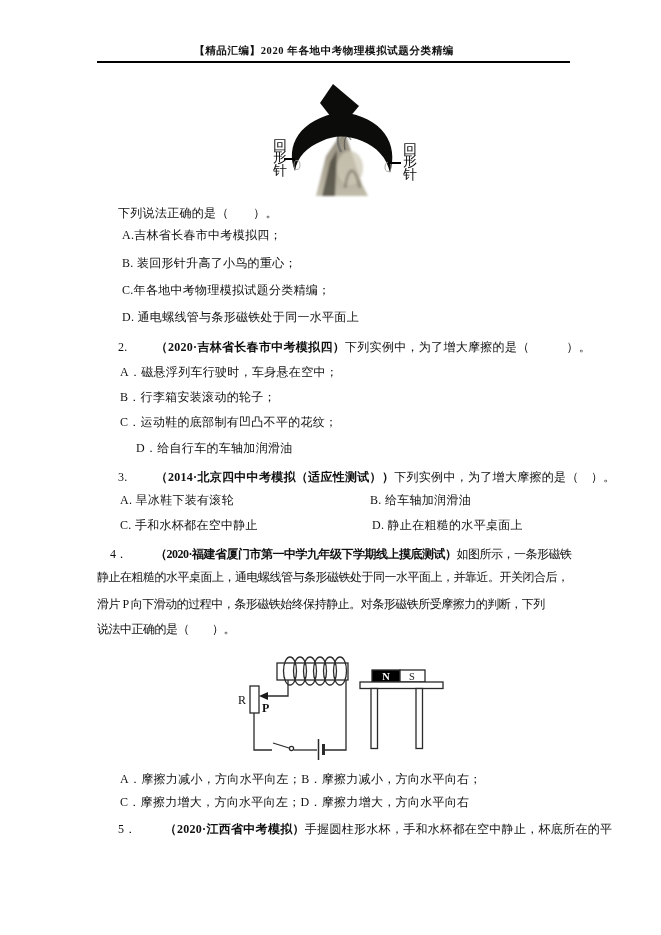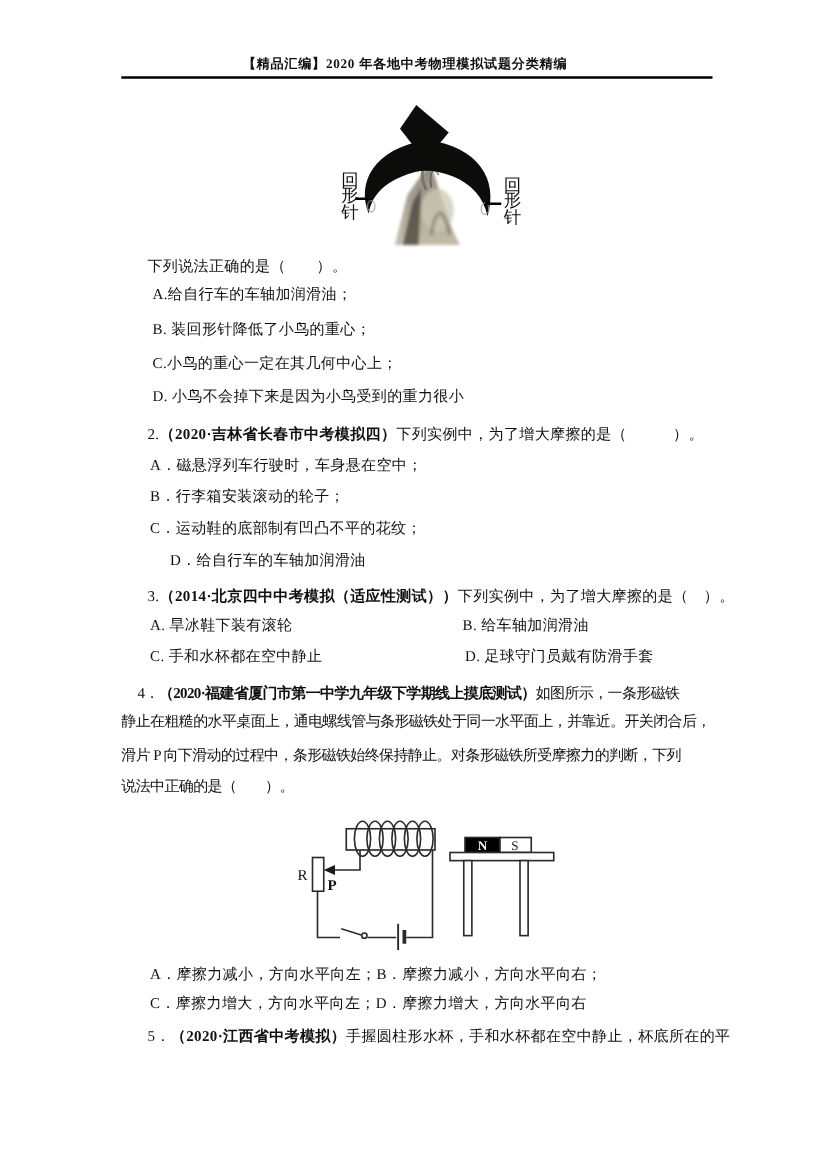--- a/index.html
+++ b/index.html
@@ -7,21 +7,21 @@
     position:relative;width:648px;height:935px;background:#ffffff;overflow:hidden;
     font-family:"Liberation Serif","DejaVu Serif",serif;color:#101010;
   }
   .header-title{
     position:absolute;top:44px;left:0;width:100%;text-align:center;
     font-size:10.5px;font-weight:bold;letter-spacing:0.6px;white-space:nowrap;
   }
   .header-rule{position:absolute;left:97px;top:61px;width:473px;height:1.8px;background:#000;}
   .line{position:absolute;font-size:12px;line-height:15px;letter-spacing:0.3px;white-space:nowrap;}
   .para{font-size:12px;letter-spacing:-0.5px;}
-  .src{font-weight:bold;}
+  .src{font-weight:bold;margin-left:28px;}
   .char-col{
     position:absolute;width:12px;font-size:14px;line-height:12.3px;
     word-break:break-all;letter-spacing:0;color:#111;
   }
   .dash{position:absolute;height:1.5px;background:#000;}
   .fig{position:absolute;}
 </style>
 </head>
 <body>
 
@@ -60,40 +60,40 @@
     <ellipse cx="297" cy="165" rx="3" ry="4.5" fill="none" stroke="#9a9a94" stroke-width="1" opacity="0.8"></ellipse>
     <ellipse cx="388" cy="167" rx="3" ry="4.5" fill="none" stroke="#9a9a94" stroke-width="1" opacity="0.8"></ellipse>
   </svg>
 
   <div class="char-col" style="left:273px;top:140px">回形针</div>
   <div class="dash" style="left:284px;top:158px;width:11px"></div>
   <div class="char-col" style="left:403px;top:144px">回形针</div>
   <div class="dash" style="left:388px;top:162px;width:13px"></div>
 
   <div class="line" style="left:118px;top:206px">下列说法正确的是（　　）。</div>
-  <div class="line" style="left:122px;top:228px">A.给自行车的车轴加润滑油；</div>
-  <div class="line" style="left:122px;top:256px">B. 装回形针降低了小鸟的重心；</div>
-  <div class="line" style="left:122px;top:283px">C.小鸟的重心一定在其几何中心上；</div>
-  <div class="line" style="left:122px;top:310px">D. 小鸟不会掉下来是因为小鸟受到的重力很小</div>
+  <div class="line" style="left:122px;top:228px">A.吉林省长春市中考模拟四；</div>
+  <div class="line" style="left:122px;top:256px">B. 装回形针升高了小鸟的重心；</div>
+  <div class="line" style="left:122px;top:283px">C.年各地中考物理模拟试题分类精编；</div>
+  <div class="line" style="left:122px;top:310px">D. 通电螺线管与条形磁铁处于同一水平面上</div>
 
   <div class="line" style="left:118px;top:340px">
     <span>2.</span><span class="src">（2020·吉林省长春市中考模拟四）</span><span>下列实例中，为了增大摩擦的是（　　　）。</span>
   </div>
   <div class="line" style="left:120px;top:365px">A．磁悬浮列车行驶时，车身悬在空中；</div>
   <div class="line" style="left:120px;top:390px">B．行李箱安装滚动的轮子；</div>
   <div class="line" style="left:120px;top:415px">C．运动鞋的底部制有凹凸不平的花纹；</div>
   <div class="line" style="left:136px;top:441px">D．给自行车的车轴加润滑油</div>
 
   <div class="line" style="left:118px;top:470px">
     <span>3.</span><span class="src">（2014·北京四中中考模拟（适应性测试））</span><span>下列实例中，为了增大摩擦的是（　）。</span>
   </div>
   <div class="line" style="left:120px;top:493px">A. 旱冰鞋下装有滚轮</div>
   <div class="line" style="left:370px;top:493px">B. 给车轴加润滑油</div>
   <div class="line" style="left:120px;top:518px">C. 手和水杯都在空中静止</div>
-  <div class="line" style="left:372px;top:518px">D. 足球守门员戴有防滑手套</div>
+  <div class="line" style="left:372px;top:518px">D. 静止在粗糙的水平桌面上</div>
 
   <div class="line para" style="left:110px;top:547px">
     <span>4．</span><span class="src">（2020·福建省厦门市第一中学九年级下学期线上摸底测试）</span><span>如图所示，一条形磁铁</span>
   </div>
   <div class="line para" style="left:97px;top:570px">静止在粗糙的水平桌面上，通电螺线管与条形磁铁处于同一水平面上，并靠近。开关闭合后，</div>
   <div class="line para" style="left:97px;top:597px">滑片 P 向下滑动的过程中，条形磁铁始终保持静止。对条形磁铁所受摩擦力的判断，下列</div>
   <div class="line para" style="left:97px;top:622px">说法中正确的是（　　）。</div>
 
   <svg class="fig" style="left:230px;top:650px" width="230" height="120" viewBox="230 650 230 120">
     <g stroke="#2a2a2a" stroke-width="1.3" fill="none">

